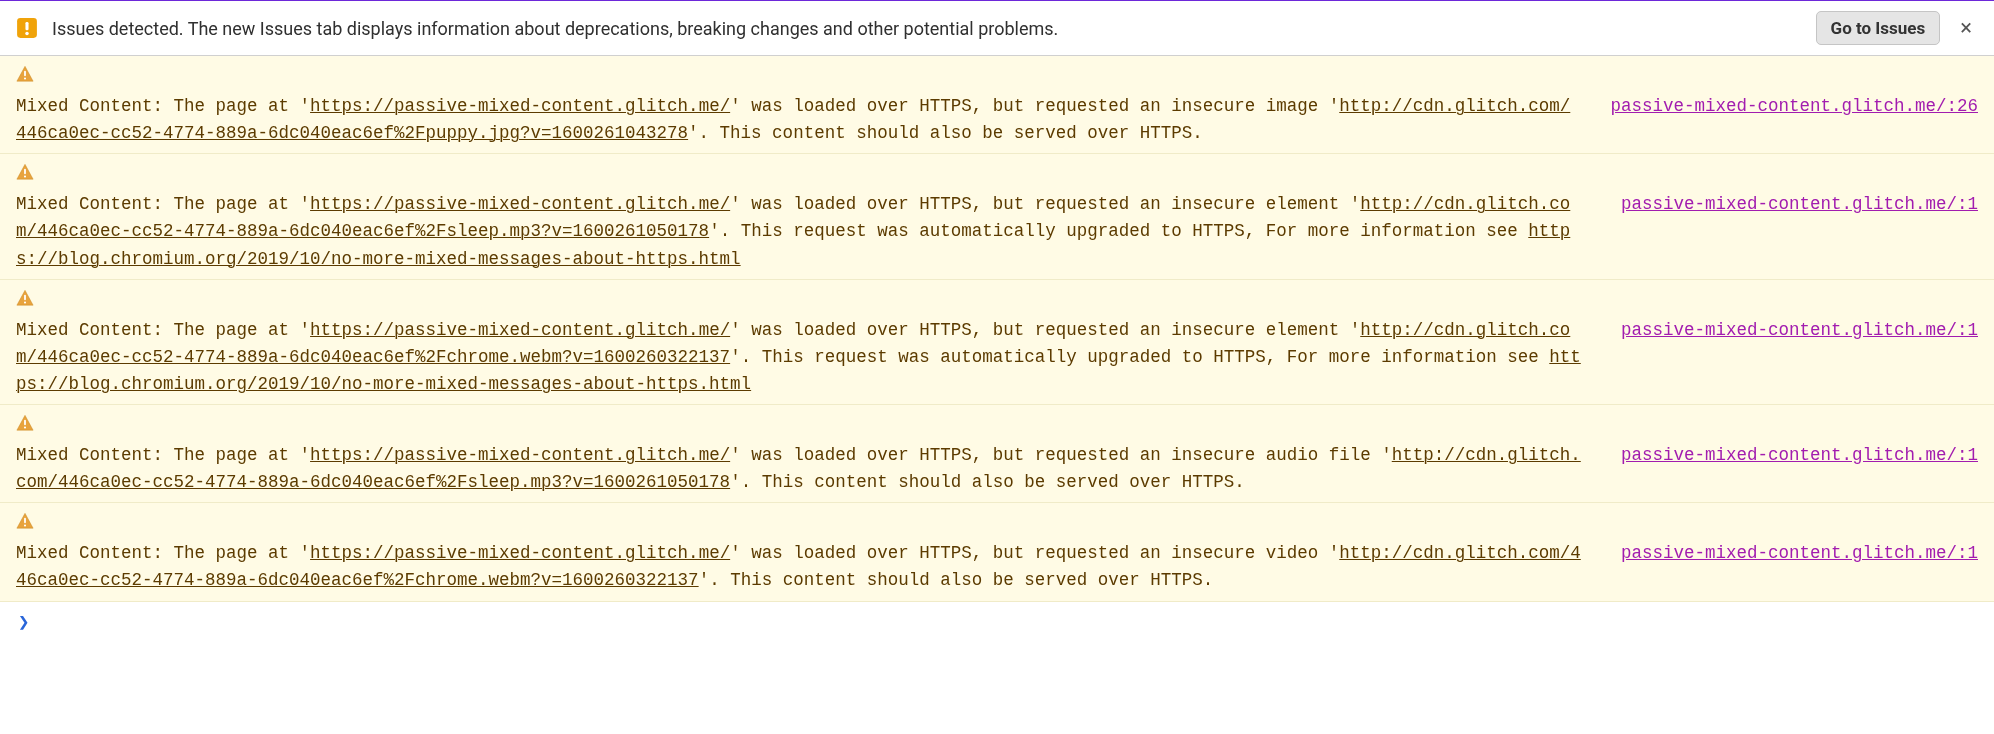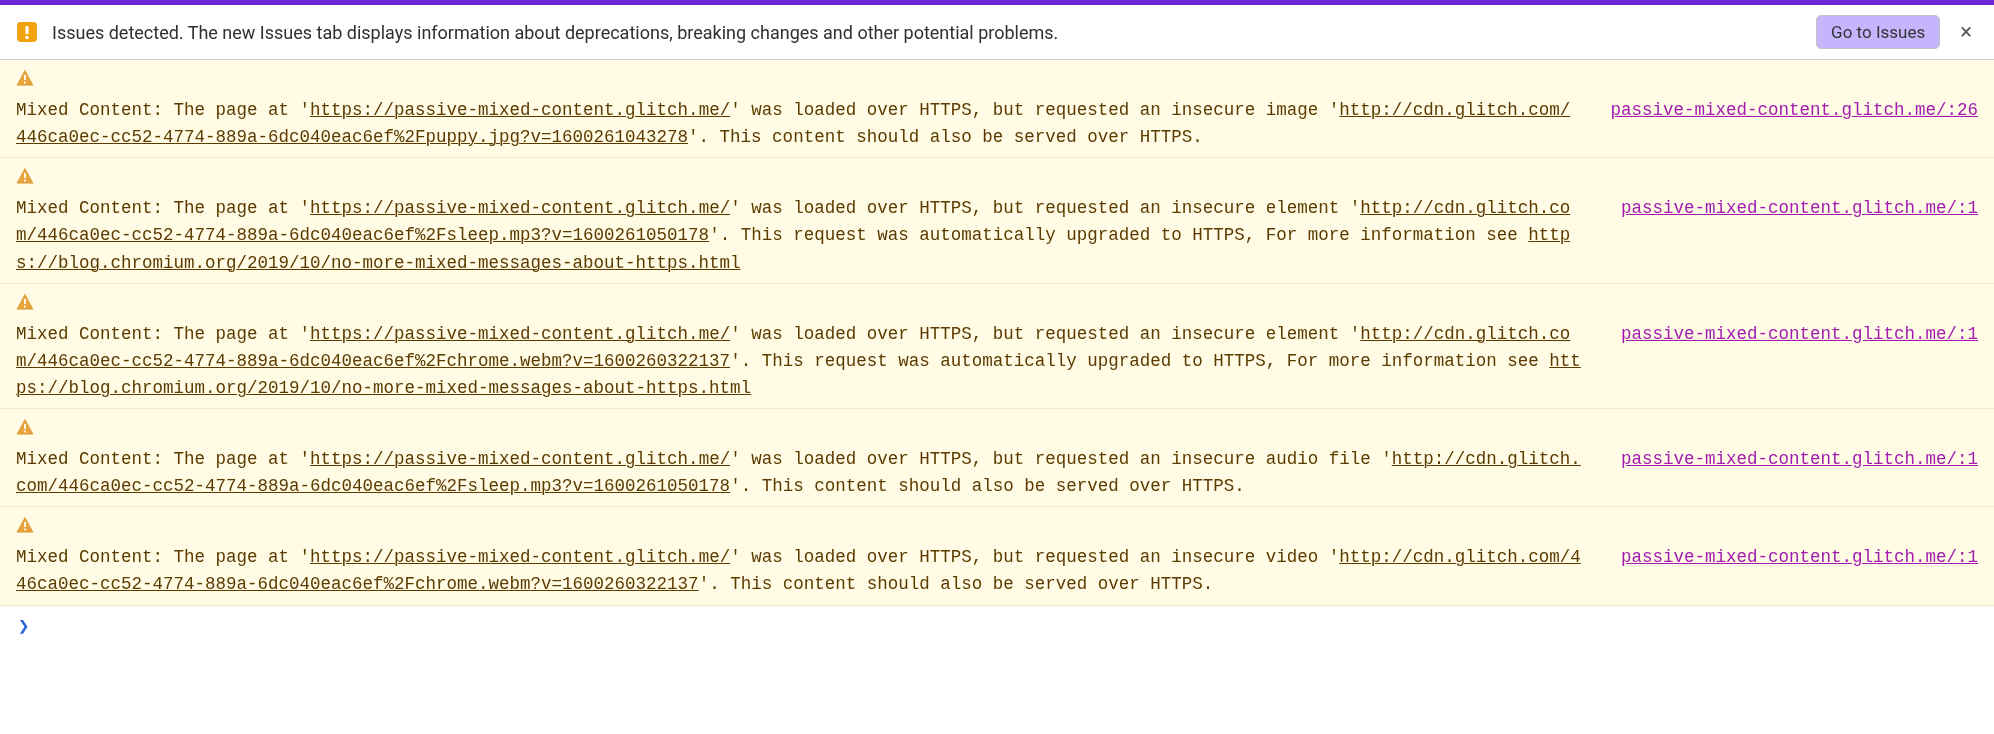--- a/index.html
+++ b/index.html
@@ -7,44 +7,45 @@
     font-family: -apple-system, BlinkMacSystemFont, "Segoe UI", Roboto, sans-serif;
     font-size: 17px;
     background: #fff;
     color: #333;
     width: 1994px;
   }
   .info-bar {
     display: flex;
     align-items: center;
     padding: 10px 16px;
-    border-top: 5px solid #6d28d9;
+    border-top: 1px solid #6d28d9;
     border-bottom: 1px solid #d0d0d0;
     background: #fff;
     gap: 14px;
   }
   .info-icon {
     width: 22px;
     height: 22px;
     flex-shrink: 0;
   }
   .info-text {
     flex: 1;
     color: #303030;
     font-size: 18px;
   }
   .go-to-issues-btn {
-    background: #c4b5fd;
+    background: #e5e5e5;
     border: 1px solid #c5c5c5;
     border-radius: 5px;
     padding: 6px 14px;
     font-size: 17px;
     color: #333;
     cursor: pointer;
     font-family: inherit;
+    font-weight: bold;
   }
   .close-x {
     font-size: 22px;
     color: #555;
     cursor: pointer;
     padding: 0 6px;
     user-select: none;
     line-height: 1;
   }
   .console-rows { }

